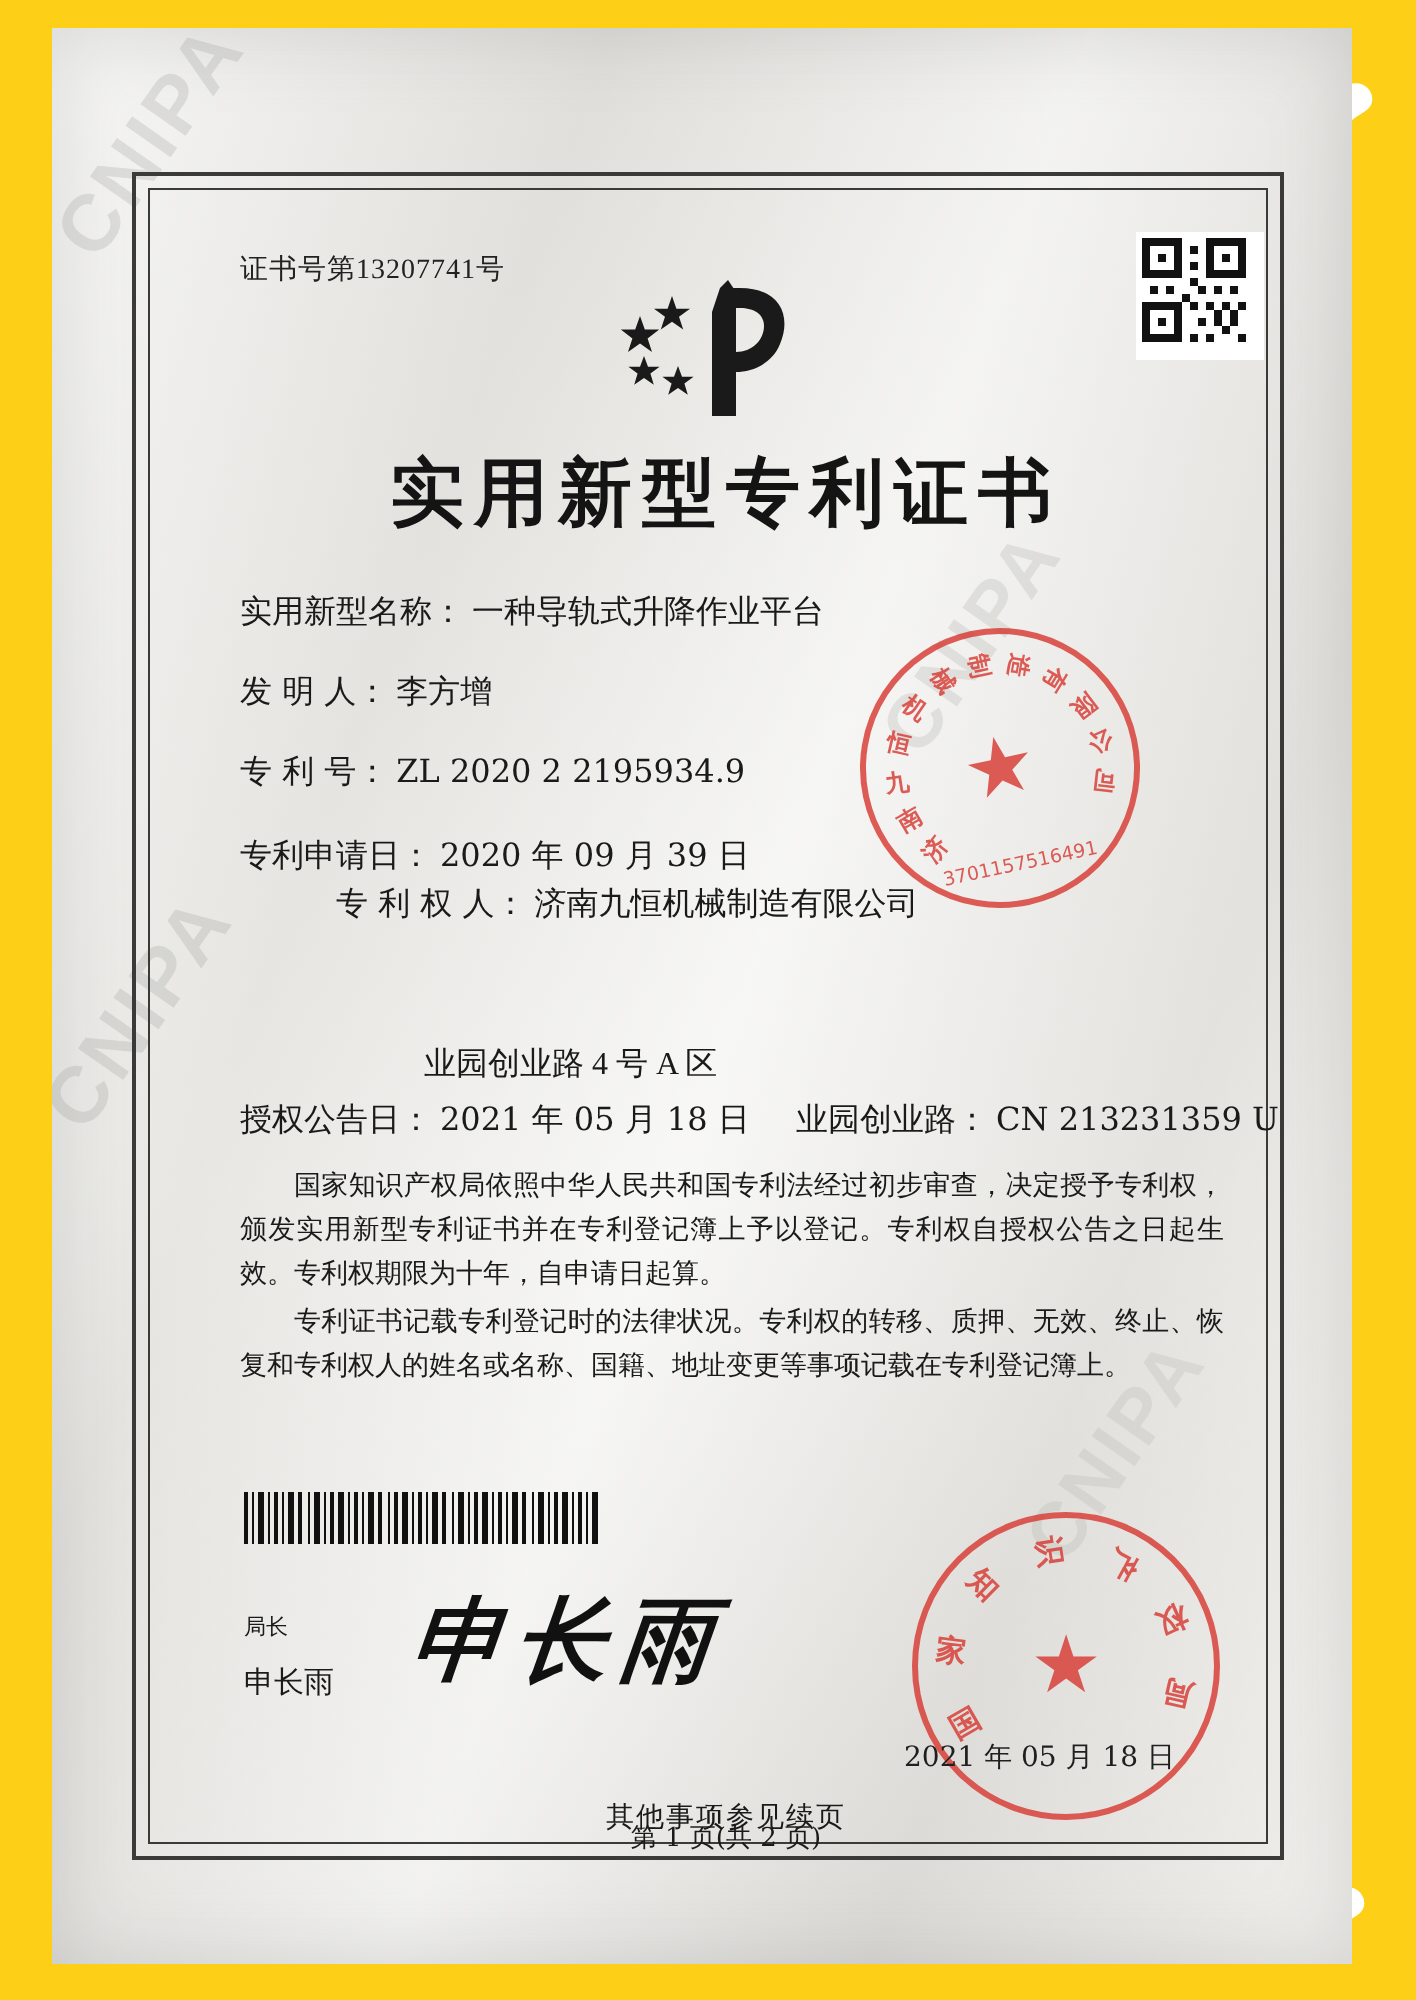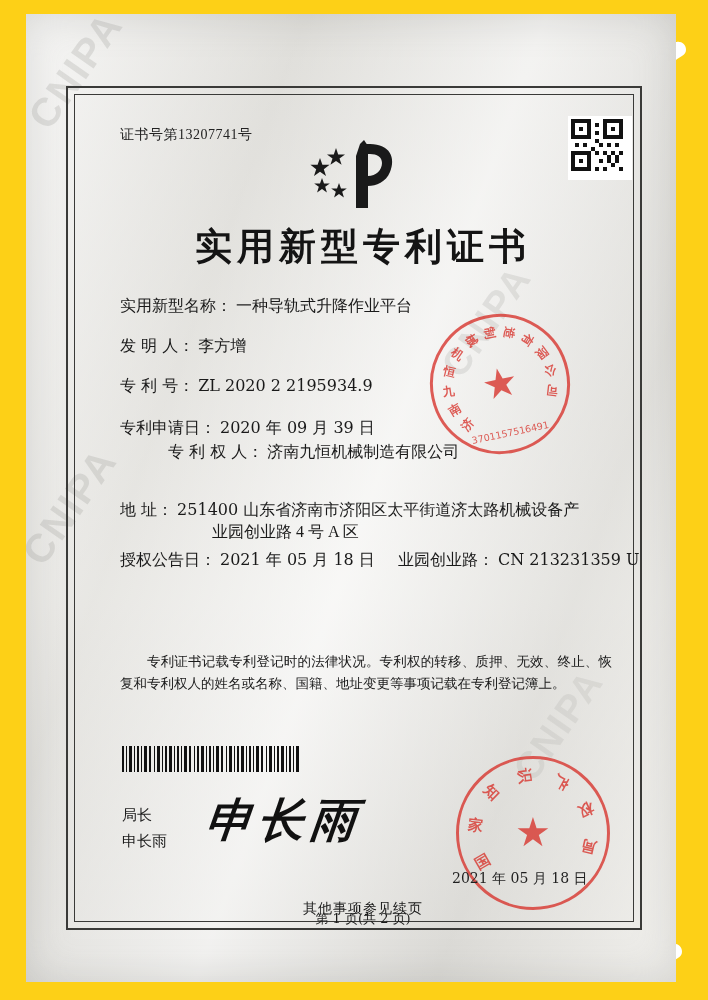--- a/index.html
+++ b/index.html
@@ -185,21 +185,21 @@
     top: 648px;
     width: 180px;
     height: 26px;
   }
 
   
   #sig-label-1 {
     position: absolute;
     left: 44px;
     top: 708px;
-    font-size: 15px;
+    font-size: 11px;
     font-family: "DejaVu Serif", serif;
   }
   #sig-label-2 {
     position: absolute;
     left: 44px;
     top: 734px;
     font-size: 15px;
     font-family: "DejaVu Serif", serif;
   }
   #sig-script {
@@ -406,37 +406,34 @@
       <div class="row" id="row-appdate">
         <span class="lbl">专利申请日：</span>
         <span class="val">2020 年 09 月 39 日</span>
       </div>
 
       <div class="row" id="row-holder">
         <span class="lbl">专 利 权 人：</span>
         <span class="val">济南九恒机械制造有限公司</span>
       </div>
 
-      <div class="row" id="row-addr">
-        <span class="lbl">地    址：</span>
-        <span class="val">251400  山东省济南市济阳区太平街道济太路机械设备产</span>
-      </div>
 
       <div class="row" id="row-addr2">业园创业路 4 号 A 区</div>
 
       <div class="row" id="row-grant">
         <span class="lbl">授权公告日：</span>
         <span class="val">2021 年 05 月 18 日</span>
       </div>
 
       <div class="row" id="row-grantno">
         <span class="lbl">业园创业路：</span>
         <span class="val">CN 213231359 U</span>
       </div>
 
+      <div class="para" id="para1">国家知识产权局依照中华人民共和国专利法经过初步审查，决定授予专利权，颁发实用新型专利证书并在专利登记簿上予以登记。专利权自授权公告之日起生效。专利权期限为十年，自申请日起算。</div>
       <div class="para" id="para2">专利证书记载专利登记时的法律状况。专利权的转移、质押、无效、终止、恢复和专利权人的姓名或名称、国籍、地址变更等事项记载在专利登记簿上。</div>
 
       <div id="barcode">
         <svg width="180" height="26">
           <g fill="#111">
             <rect x="0" y="0" width="2" height="26"></rect>
               <rect x="4" y="0" width="1" height="26"></rect>
             <rect x="7" y="0" width="3" height="26"></rect>
               <rect x="12" y="0" width="1" height="26"></rect>
             <rect x="15" y="0" width="2" height="26"></rect>

